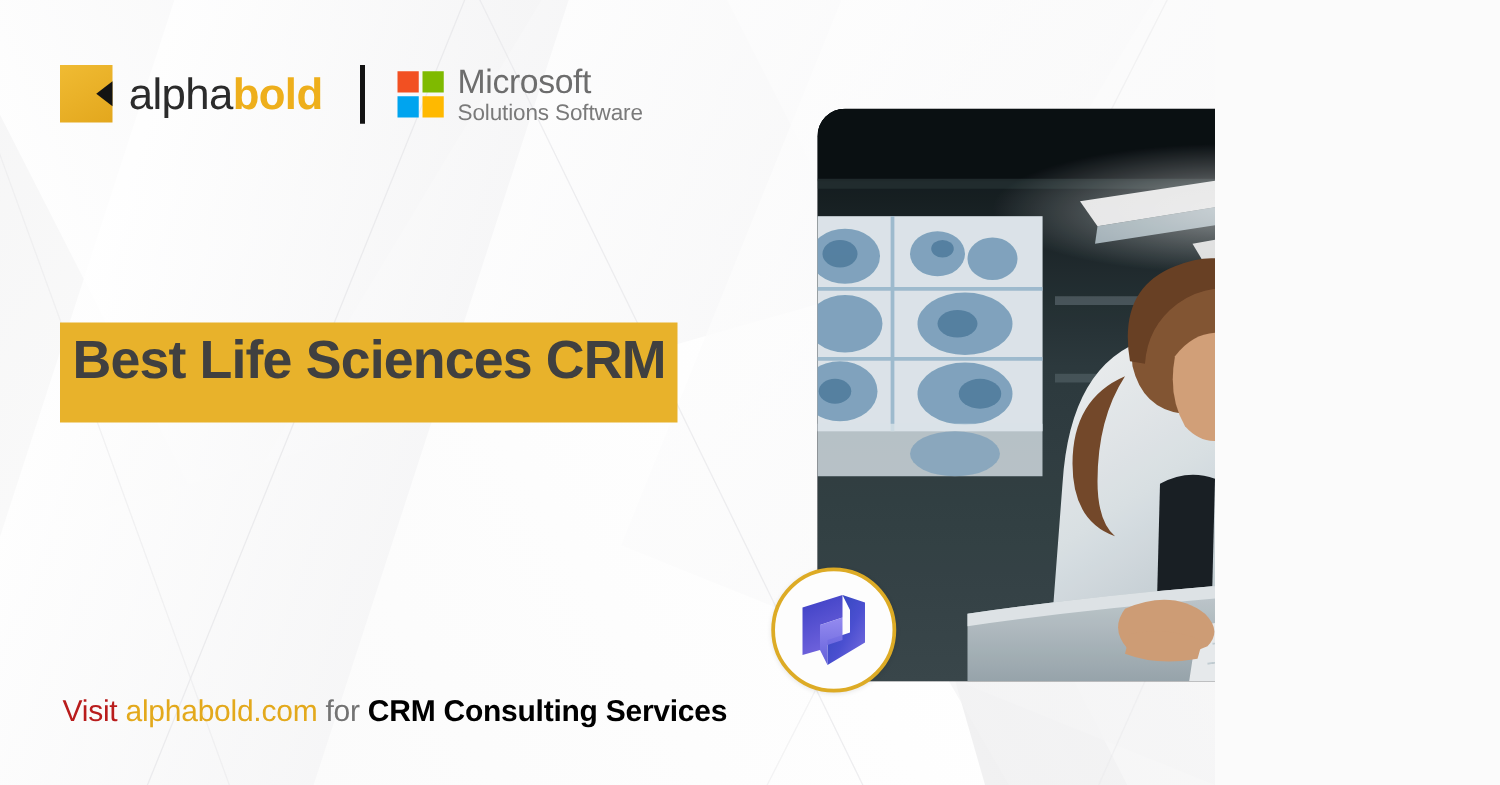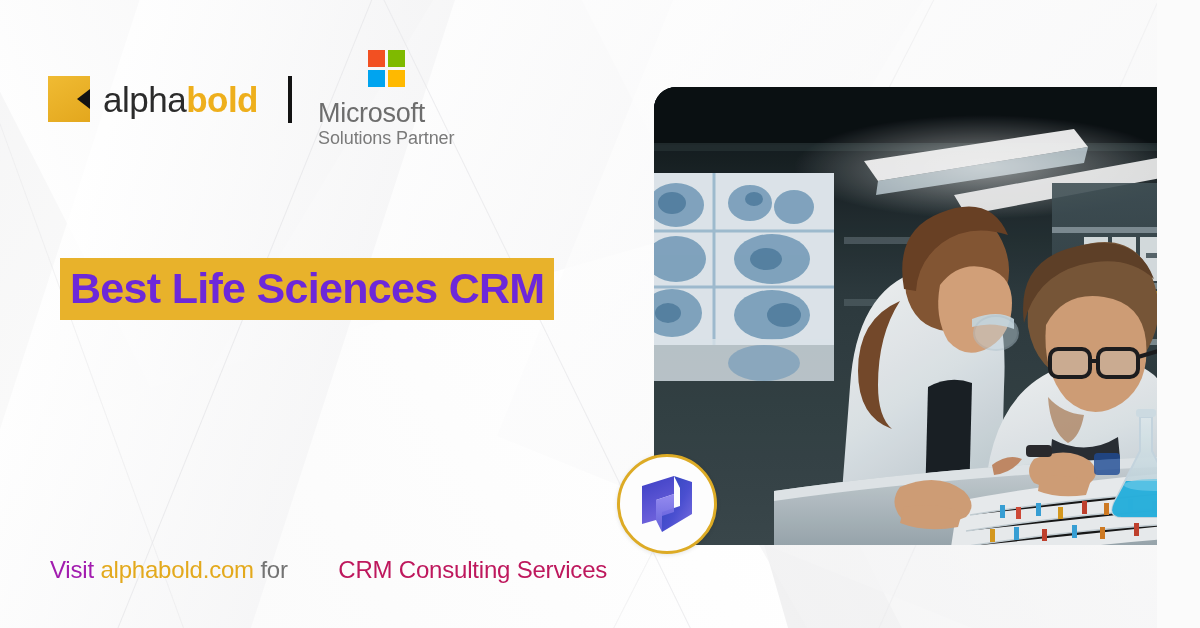--- a/index.html
+++ b/index.html
@@ -7,21 +7,21 @@
   body {
     font-family:"Liberation Sans", sans-serif;
     background:#fbfbfb;
     overflow:hidden;
     position:relative;
   }
 
   
   #banner {
     position:relative;
-    width:1157px; height:628px;
+    width:972px; height:628px;
     background:#fcfcfc;
     overflow:hidden;
   }
   .bg-layer { position:absolute; inset:0; pointer-events:none; }
   .facet { position:absolute; }
 
   .f1 { width:900px; height:1100px; left:-330px; top:-260px;
         background:linear-gradient(100deg,#f2f2f3 0%,#fafafa 55%,#ffffff 100%);
         transform:rotate(24deg); }
   .f2 { width:560px; height:1200px; left:120px; top:-340px;
@@ -72,59 +72,58 @@
     font-weight:400; white-space:nowrap;
   }
   .wm-alpha { color:#2b2b2b; }
   .wm-bold  { color:#eeaf1c; font-weight:700; }
 
   #logo-divider {
     width:4px; height:47px; background:#131313;
     margin:0 26px 0 30px; flex:none;
   }
 
-  #ms-logo { display:flex; align-items:center; gap:11px;flex-direction:column; }
+  #ms-logo { display:flex; align-items:center; gap:11px; }
   #ms-squares {
     display:grid; grid-template-columns:17px 17px; grid-template-rows:17px 17px;
     gap:3px; flex:none;
   }
   #ms-squares i { display:block; }
   .ms-r { background:#f25022; }
   .ms-g { background:#7fba00; }
   .ms-b { background:#00a4ef; }
   .ms-y { background:#ffb900; }
   #ms-text { line-height:1.12; }
   #ms-title { font-size:27px; color:#6d6d6d; font-weight:400; letter-spacing:-.3px; }
   #ms-sub   { font-size:18px; color:#7a7a7a; font-weight:400; letter-spacing:-.1px; }
 
   
   #headline { position:absolute; left:48px; top:258px; }
   .hl-line { line-height:1; white-space:nowrap; }
   #hl1 {
     display:inline-block;
     background:#e8b22b;
-    color:#6d28d9;
+    color:#404040;
     font-size:43px; font-weight:700; letter-spacing:-.7px;
-    padding:9px 10px 10px 10px;
-    margin-left:12px;
+    padding:9px 10px 28px 10px;
   }
   #hl2 {
     display:block; margin-top:7px; padding-left:10px;
     color:#0c0c0c; font-size:43px; font-weight:700; letter-spacing:-.7px;
   }
 
   
   #footer {
     position:absolute; left:50px; top:556px;
     font-size:24px; letter-spacing:-.2px; white-space:nowrap;
   }
-  .ft-visit { color:#a21caf; font-weight:400; }
+  .ft-visit { color:#b91c1c; font-weight:400; }
   .ft-domain { color:#e3a91c; font-weight:400; }
   .ft-for { color:#737373; font-weight:400; }
-  .ft-svc { color:#be185d; font-weight:400;margin-left:44px; }
+  .ft-svc { color:#000000; font-weight:700; }
 
   
   #photo {
     position:absolute; left:654px; top:87px;
     width:546px; height:458px;
     border-radius:22px 0 0 0;
     overflow:hidden;
     background:#0d1316;
   }
   #photo svg { display:block; width:100%; height:100%; }
@@ -171,21 +170,21 @@
 
     <div id="ms-logo">
       <div id="ms-squares">
         <i class="ms-r"></i>
           <i class="ms-g"></i>
           <i class="ms-b"></i>
           <i class="ms-y"></i>
       </div>
       <div id="ms-text">
         <div id="ms-title">Microsoft</div>
-        <div id="ms-sub">Solutions Partner</div>
+        <div id="ms-sub">Solutions Software</div>
       </div>
     </div>
 
   </div>
 
   <div id="headline">
     <span class="hl-line" id="hl1">Best Life Sciences CRM</span>
   </div>
 
   <div id="footer"><span class="ft-visit">Visit</span> <span class="ft-domain">alphabold.com</span> <span class="ft-for">for</span> <span class="ft-svc">CRM Consulting Services</span></div>

